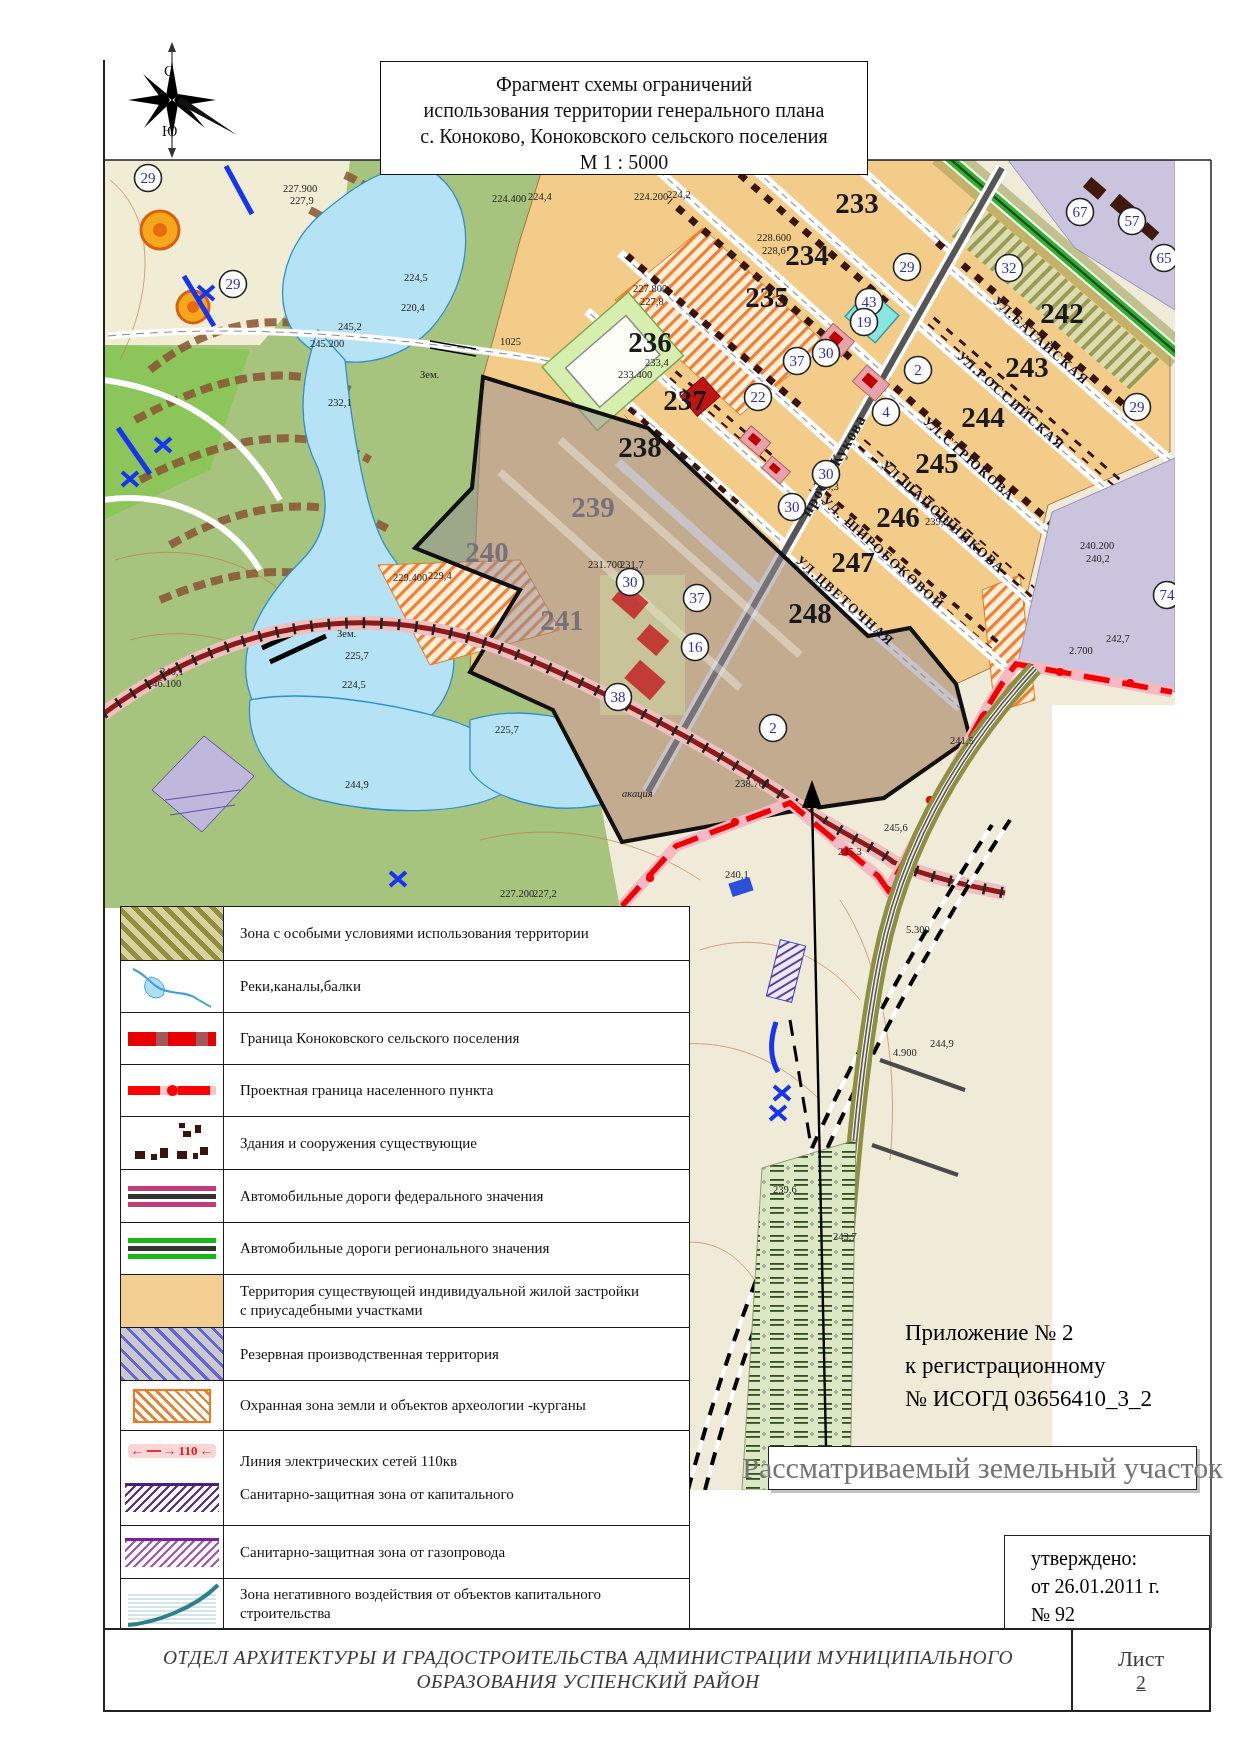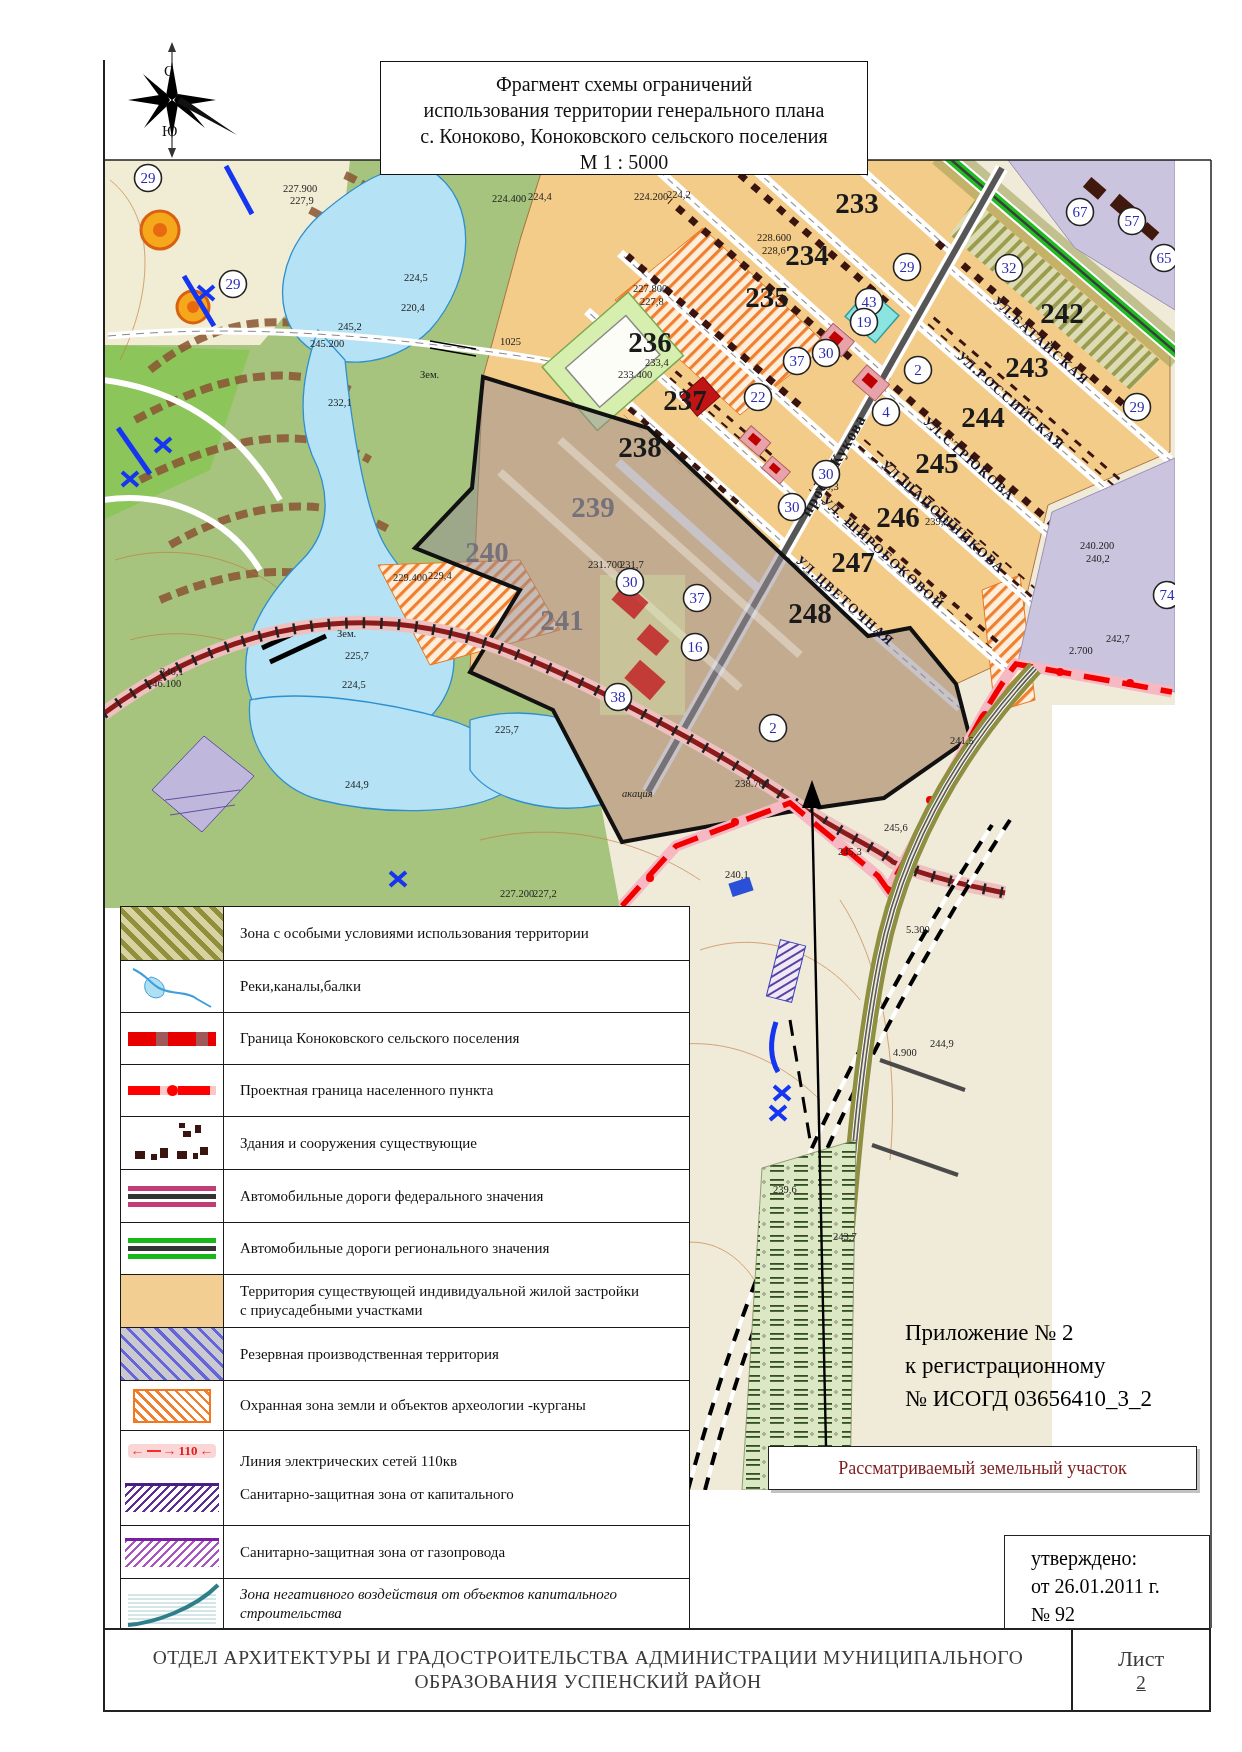--- a/index.html
+++ b/index.html
@@ -12,21 +12,21 @@
   .street{font-size:13.5px;font-weight:bold;fill:#14142E;letter-spacing:1.5px;text-anchor:middle;}
   .zhukova{font-size:16px;letter-spacing:1px;fill:#1A1A1A;}
   .elev{font-size:10.5px;fill:#1d1d1d;}
   .ital{font-style:italic;}
   
   .title-box{position:absolute;left:380px;top:33px;width:488px;height:114px;border:1.6px solid #111;background:#FFF;text-align:center;padding-top:9px;box-sizing:border-box;margin-top:28px;}
   .title-box div{font-size:20px;line-height:26px;color:#111;}
   
   .legend{position:absolute;left:120px;top:906px;width:570px;border:1.6px solid #1a1a1a;background:#FFF;box-sizing:border-box;}
   .lrow{display:flex;border-bottom:1.6px solid #1a1a1a;box-sizing:border-box;}
-  .lrow:last-child{border-bottom:none;font-style:italic;}
+  .lrow:last-child{border-bottom:none;}
   .lswatch{width:103px;border-right:1.6px solid #1a1a1a;box-sizing:border-box;display:flex;align-items:center;justify-content:center;flex-direction:column;position:relative;overflow:hidden;background:#FFF;}
   .llabel{flex:1;display:flex;flex-direction:column;justify-content:center;padding:4px 6px 4px 16px;box-sizing:border-box;}
   .llabel span{font-size:15px;color:#111;line-height:19px;}
   .sw-special{background:repeating-linear-gradient(45deg,#8F8F3C 0 5px,#D8D2A0 5px 11px);width:100%;height:100%;}
   .sw-tan{background:#F2CE92;width:100%;height:100%;}
   .sw-reserve{background:#C9C9CF;width:100%;height:100%;background-image:repeating-linear-gradient(45deg,rgba(95,95,220,.95) 0 3px,transparent 3px 10px);}
   .band-settlement{width:86%;height:14px;background:repeating-linear-gradient(90deg,#E80000 0 28px,#A05858 28px 40px);}
   .band-project{width:86%;height:9px;background:repeating-linear-gradient(90deg,#FF0000 0 32px,#FFC6C6 32px 50px);position:relative;}
   .band-project .dot{position:absolute;left:44%;top:-1px;width:11px;height:11px;border-radius:50%;background:#FF0000;}
   .band-fed{width:86%;height:21px;background:linear-gradient(180deg,#C23C78 0 5px,#FFF 5px 8px,#333 8px 13px,#FFF 13px 16px,#C23C78 16px 21px);}
@@ -35,27 +35,27 @@
   .pl-wrap{display:flex;align-items:center;gap:2px;background:#FBD6D6;border-radius:4px;padding:0 3px;height:14px;}
   .pl-wrap .arr{color:#F03030;font-size:14px;line-height:12px;font-weight:bold;}
   .pl-num{color:#E02020;font-size:13px;font-weight:bold;}
   .pl-line{width:14px;height:2.5px;background:#F03030;}
   .hatch-oil{width:92%;height:26px;border-top:3px solid #4A1E85;background:repeating-linear-gradient(135deg,#5B2E91 0 2px,#FFF 2px 6px);}
   .hatch-gas{width:92%;height:26px;border-top:3px solid #7A1FA0;background:repeating-linear-gradient(135deg,#A855C0 0 2px,#FFF 2px 6px);}
   
   .prilozhenie{position:absolute;left:905px;top:1316px;width:335px;}
   .prilozhenie div{font-size:23px;line-height:33px;color:#000;}
   .parcel-label-box{position:absolute;left:768px;top:1446px;width:427px;height:42px;border:1.6px solid #222;background:#FFF;box-shadow:3px 3px 0 rgba(120,120,120,.45);display:flex;align-items:center;justify-content:center;}
-  .parcel-label-box span{font-size:18px;color:#7f1d1d;white-space:nowrap;}
+  .parcel-label-box span{font-size:30px;color:#737373;white-space:nowrap;}
   .approved-box{position:absolute;left:1004px;top:1528px;width:206px;height:100px;border:1.6px solid #222;background:#FFF;box-sizing:border-box;padding:8px 0 0 26px;margin-top:7px;}
   .approved-box div{font-size:20px;line-height:28px;color:#000;}
   
   .footer{position:absolute;left:103px;top:1628px;width:1108px;height:84px;border:2px solid #222;box-sizing:border-box;display:flex;background:#FFF;}
   .footer .org{flex:1;display:flex;flex-direction:column;align-items:center;justify-content:center;}
-  .footer .org div{font-size:19.5px;letter-spacing:.5px;color:#3A3A3A;line-height:24px;text-align:center;}
+  .footer .org div{font-size:19.5px;letter-spacing:.5px;color:#3A3A3A;line-height:24px;text-align:center;font-style:italic;}
   .footer .sheet{width:138px;border-left:2px solid #222;box-sizing:border-box;display:flex;flex-direction:column;align-items:center;justify-content:center;}
   .footer .sheet .sl{font-size:22px;color:#3A3A3A;}
   .footer .sheet .sn{font-size:19px;color:#3A3A3A;text-decoration:underline;}
 </style>
 </head>
 <body>
 
 <div id="sheet">
 
 <svg width="1242" height="1752" viewBox="0 0 1242 1752">

